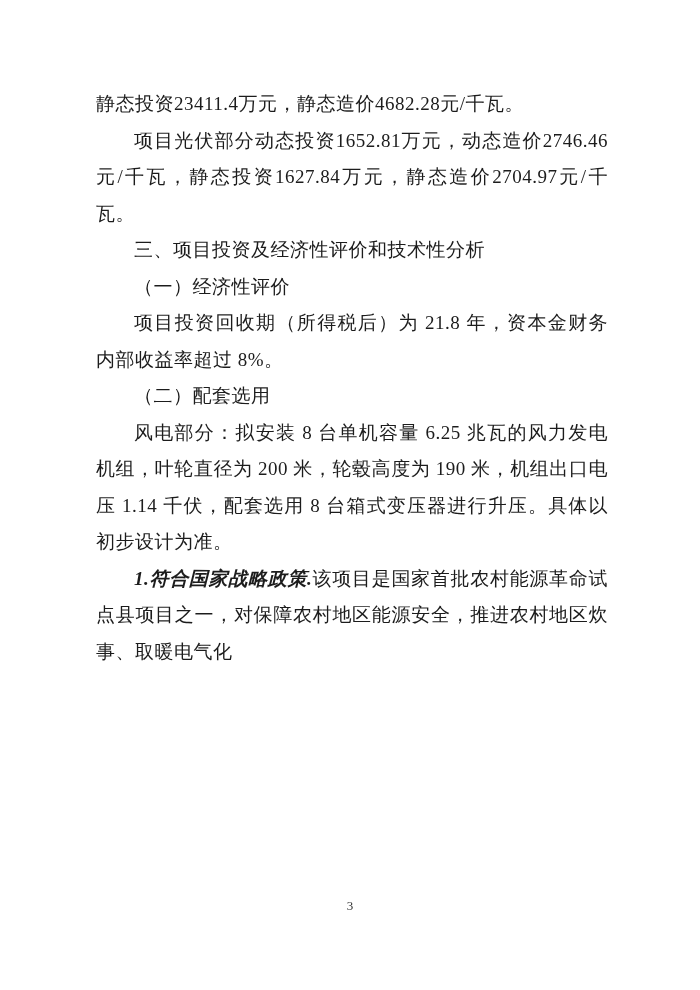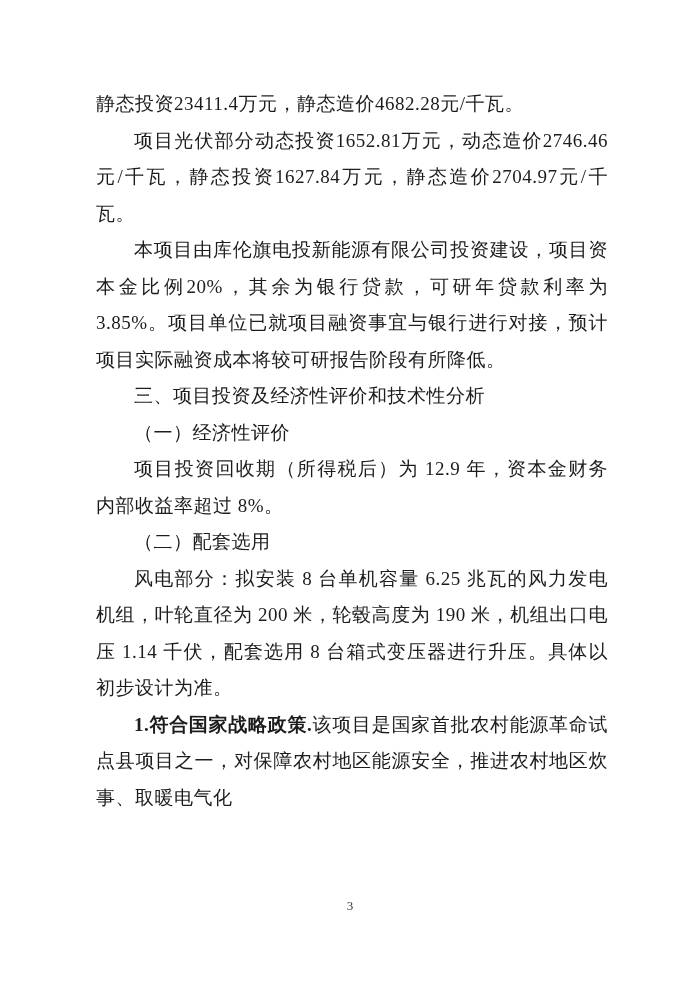--- a/index.html
+++ b/index.html
@@ -34,20 +34,21 @@
     letter-spacing: 0.5px;
   }
   .indent {
     text-indent: 2em;
   }
   .heading {
     font-weight: normal;
   }
   .bold-lead {
     font-weight: bold;
+    font-style: italic;
   }
   .page-footer {
     position: absolute;
     left: 0;
     right: 0;
     top: 897px;
     text-align: center;
     font-size: 13px;
     line-height: 18px;
     color: #333333;
@@ -56,27 +57,26 @@
 </head>
 <body>
 
 <div class="page">
   <div class="content">
 
     <p>静态投资23411.4万元，静态造价4682.28元/千瓦。</p>
 
     <p class="indent">项目光伏部分动态投资1652.81万元，动态造价2746.46元/千瓦，静态投资1627.84万元，静态造价2704.97元/千瓦。</p>
 
-    <p class="indent">本项目由库伦旗电投新能源有限公司投资建设，项目资本金比例20%，其余为银行贷款，可研年贷款利率为3.85%。项目单位已就项目融资事宜与银行进行对接，预计项目实际融资成本将较可研报告阶段有所降低。</p>
 
     <p class="indent heading">三、项目投资及经济性评价和技术性分析</p>
 
     <p class="indent">（一）经济性评价</p>
 
-    <p class="indent">项目投资回收期（所得税后）为 12.9 年，资本金财务内部收益率超过 8%。</p>
+    <p class="indent">项目投资回收期（所得税后）为 21.8 年，资本金财务内部收益率超过 8%。</p>
 
     <p class="indent">（二）配套选用</p>
 
     <p class="indent">风电部分：拟安装 8 台单机容量 6.25 兆瓦的风力发电机组，叶轮直径为 200 米，轮毂高度为 190 米，机组出口电压 1.14 千伏，配套选用 8 台箱式变压器进行升压。具体以初步设计为准。</p>
 
 
 
     <p class="indent"><span class="bold-lead">1.符合国家战略政策.</span><span>该项目是国家首批农村能源革命试点县项目之一，对保障农村地区能源安全，推进农村地区炊事、取暖电气化</span></p>
 
   </div>

